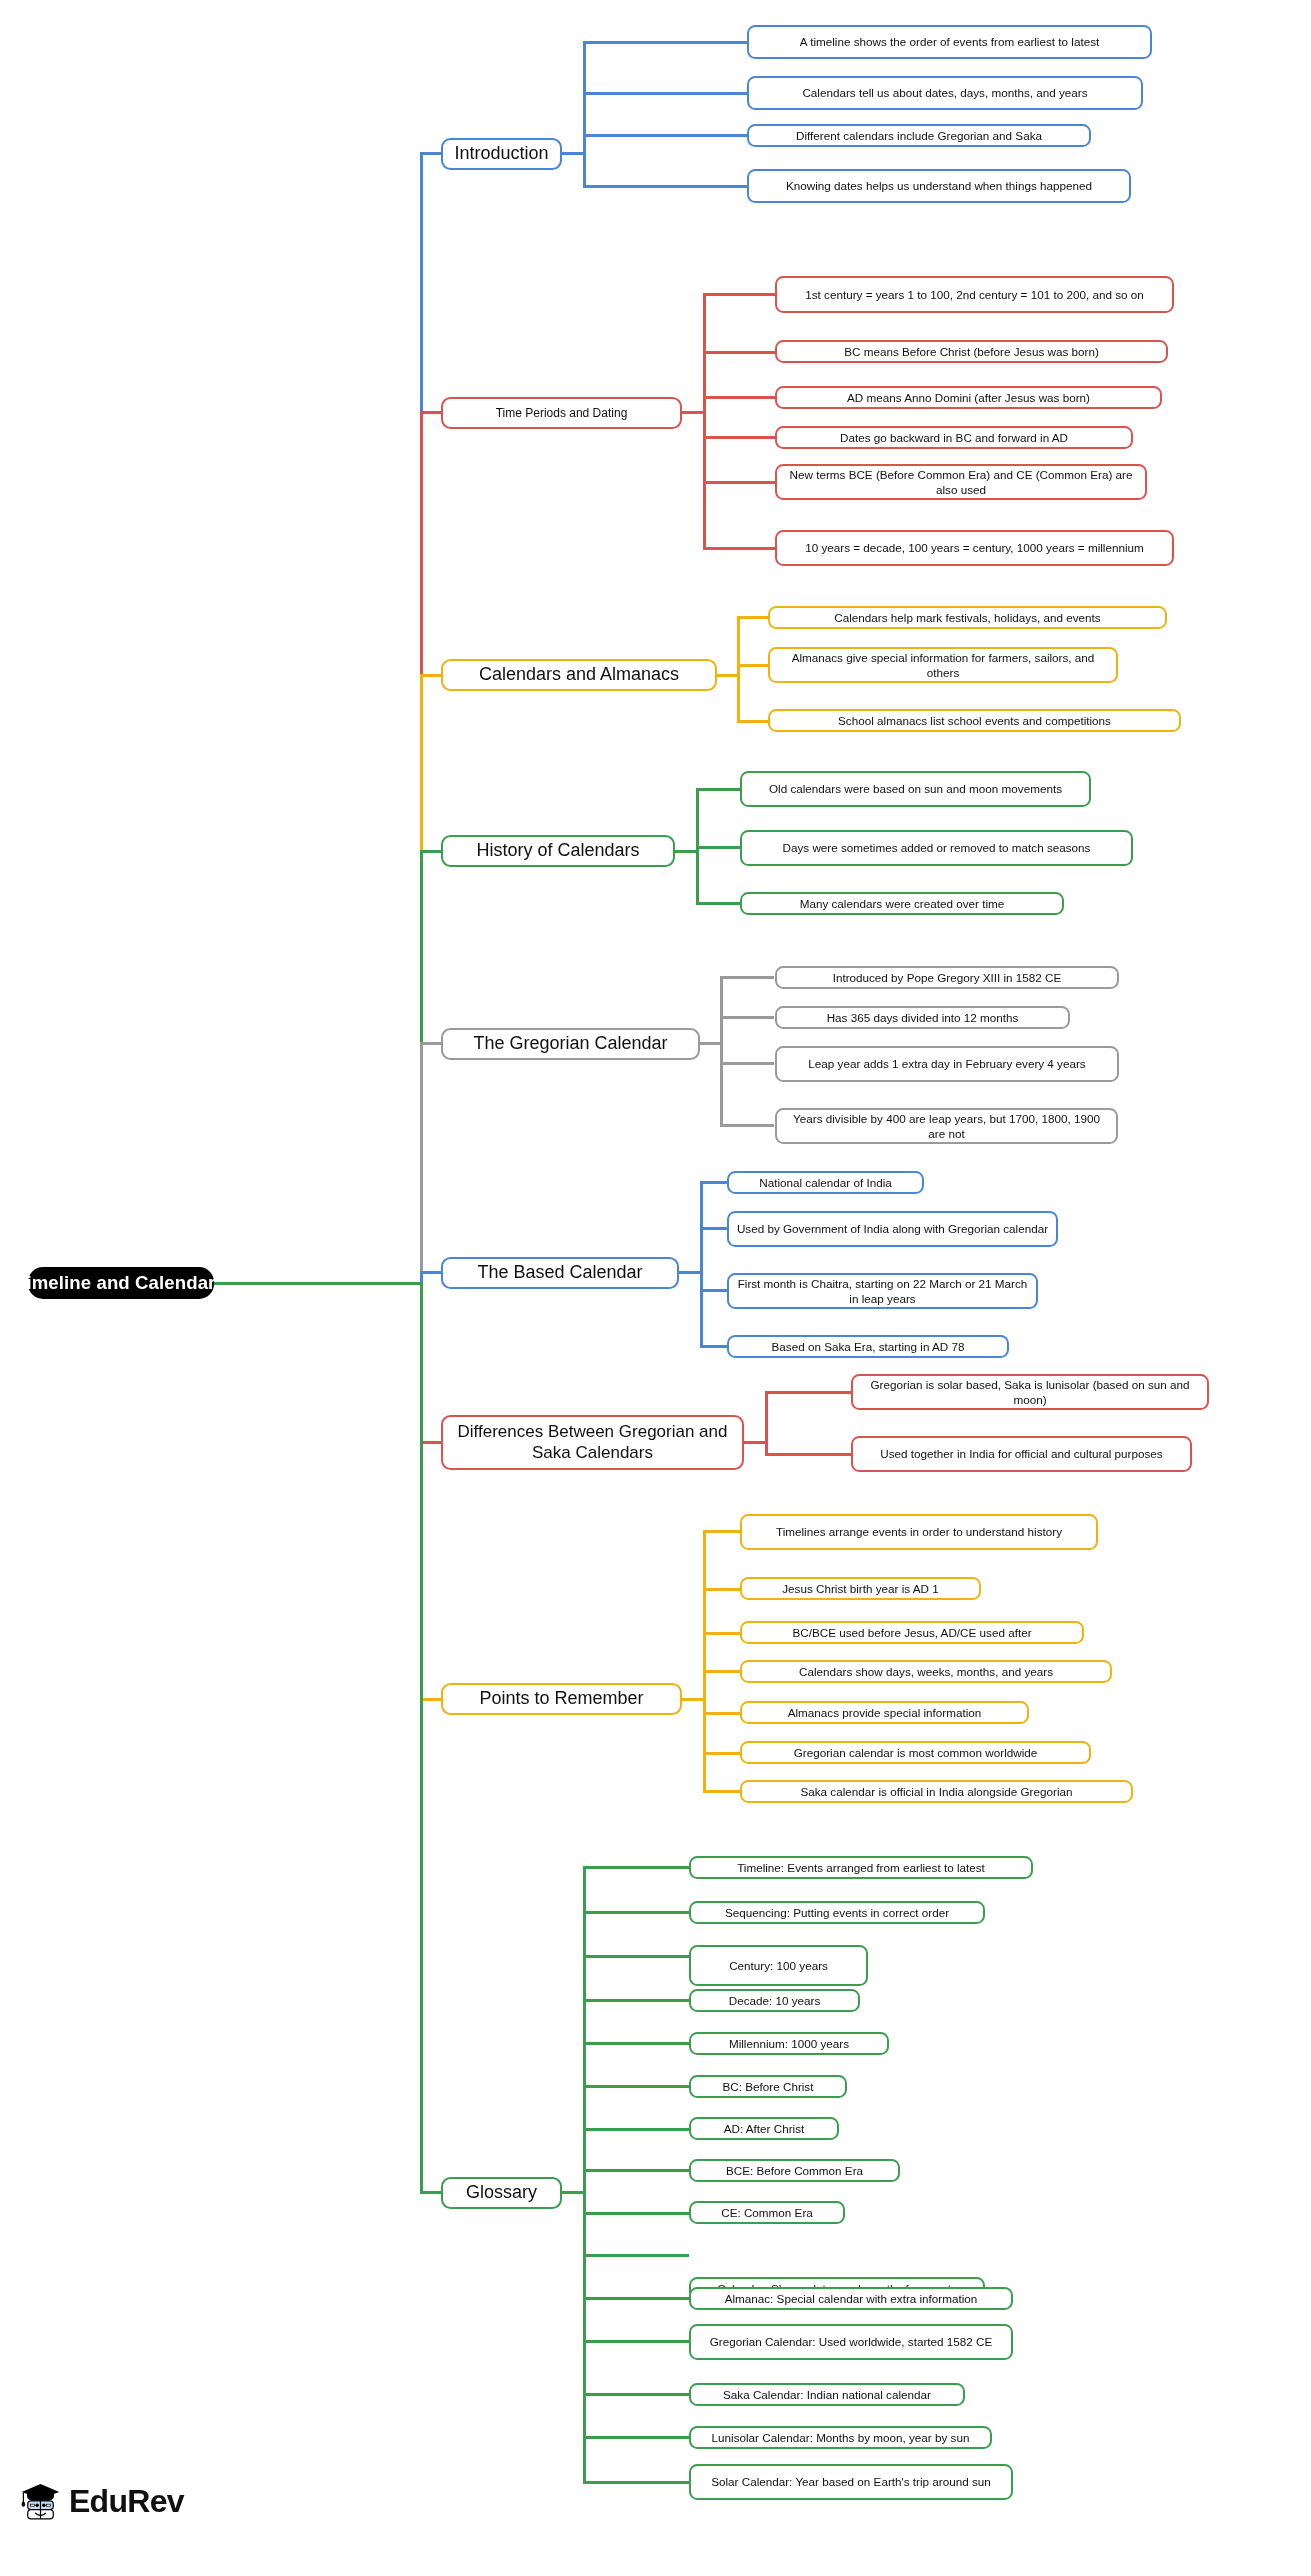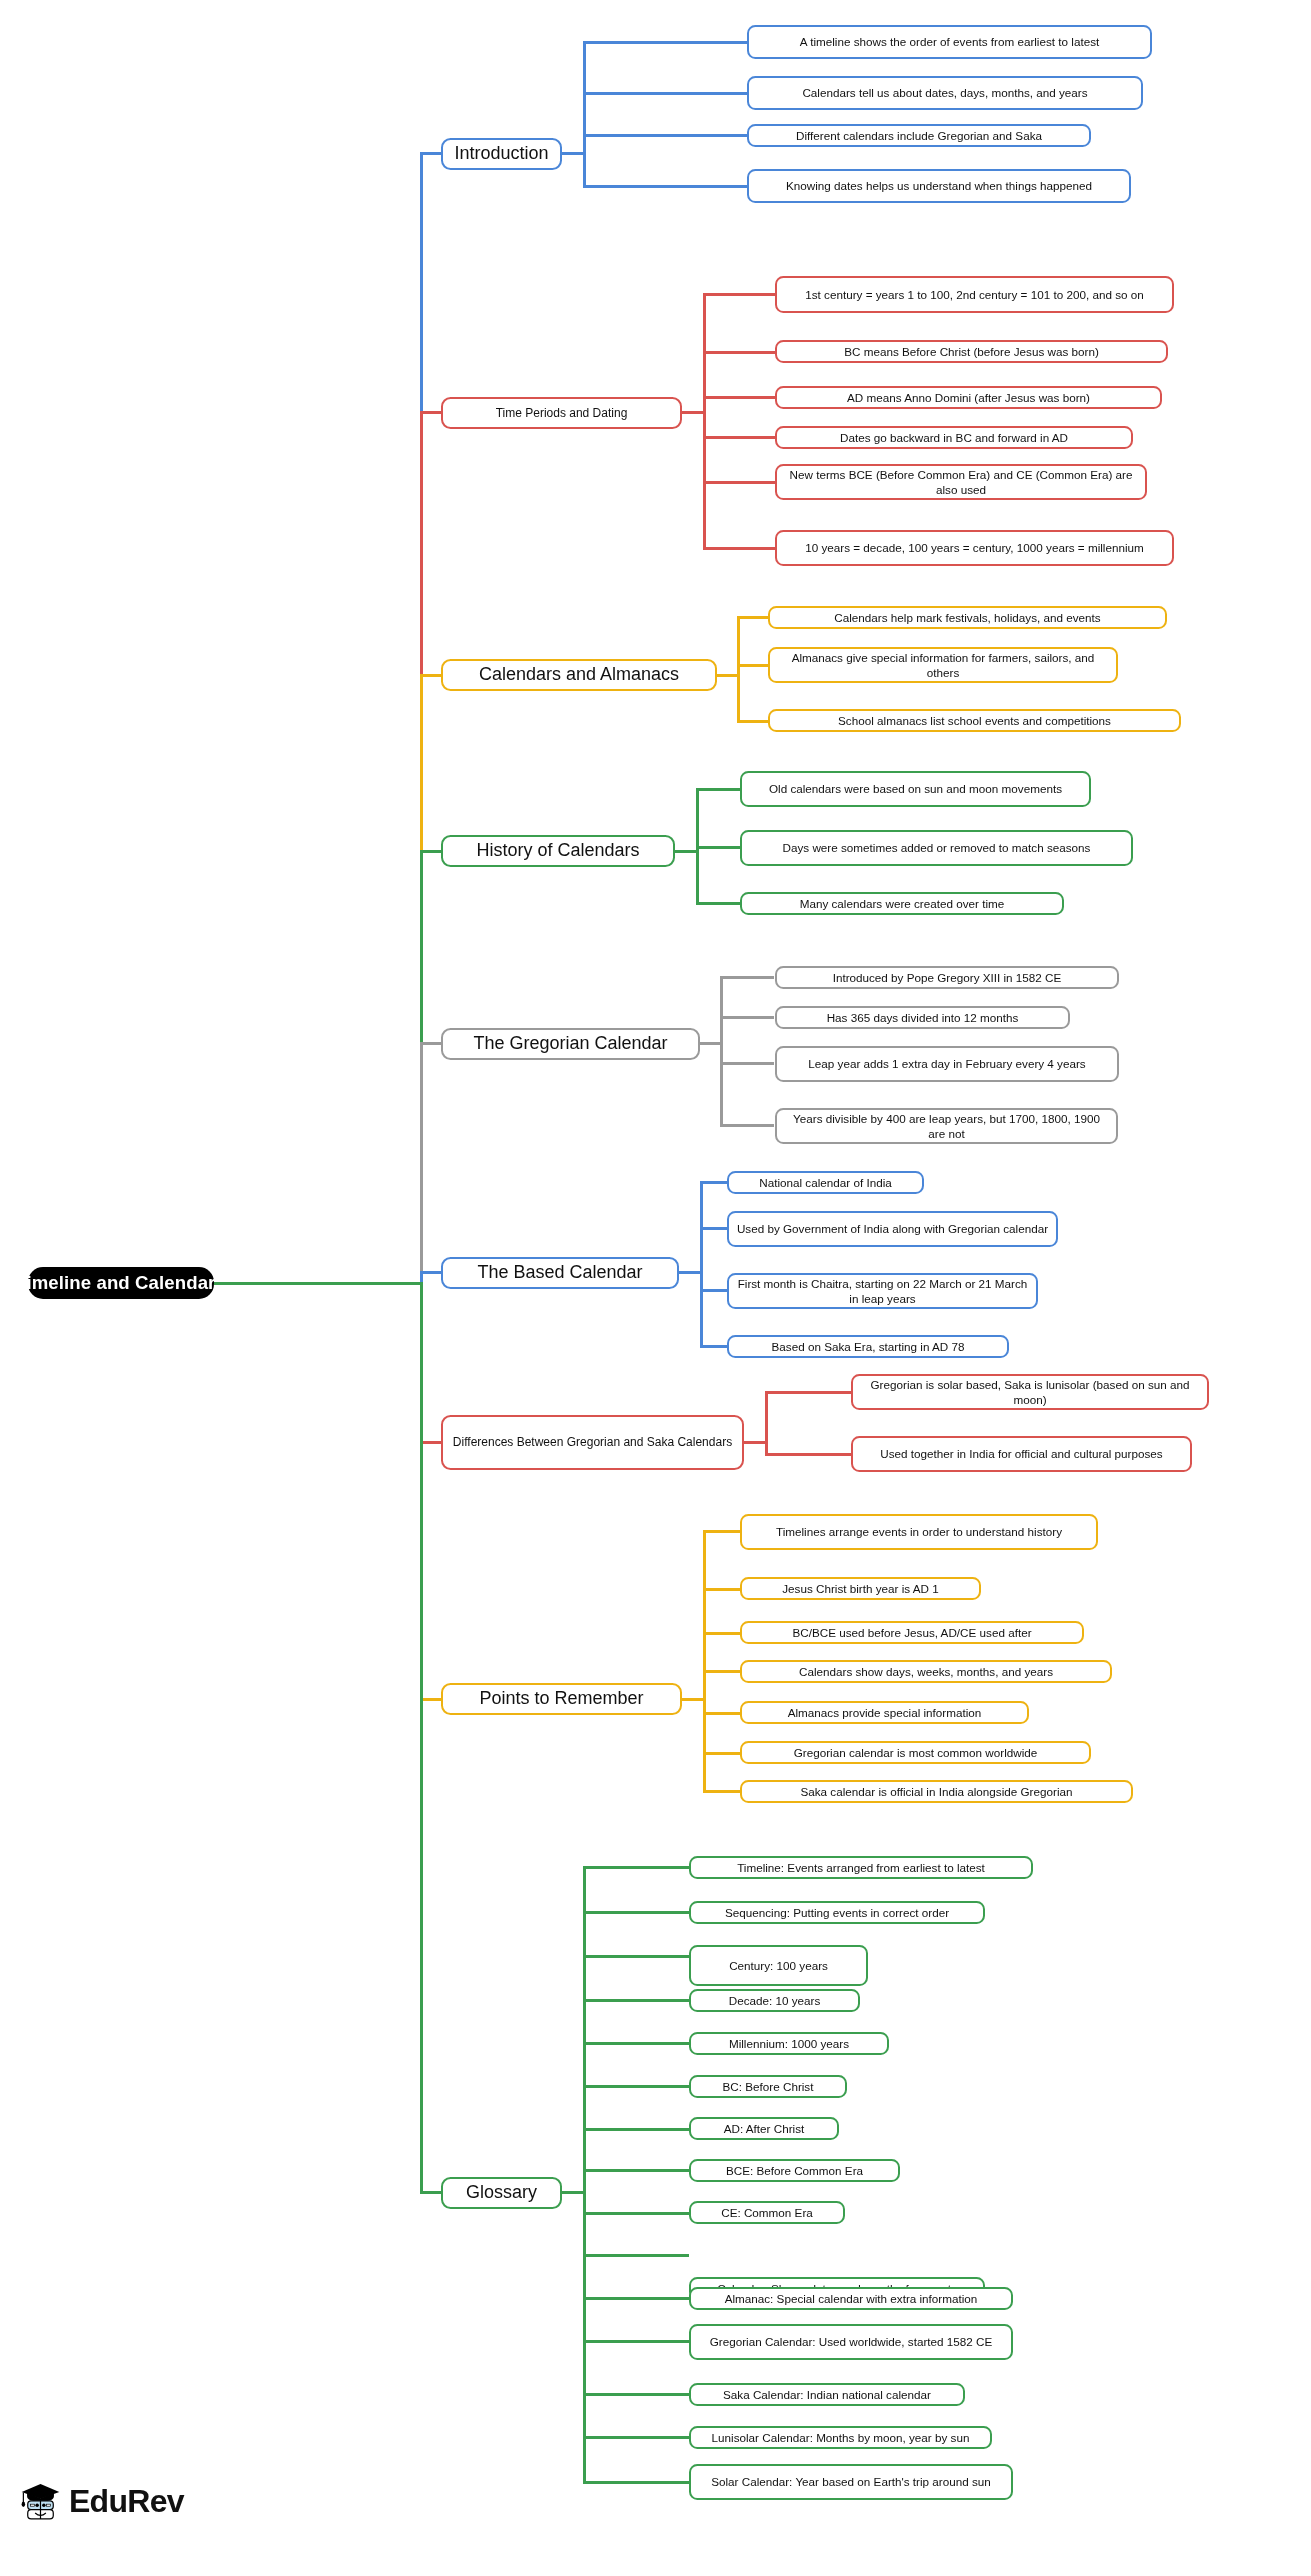--- a/index.html
+++ b/index.html
@@ -218,21 +218,21 @@
       <div class="leaf-node c-blue" style="left: 727px; top: 1273px; width: 311px; height: 36px;">
         <span>First month is Chaitra, starting on 22 March or 21 March in leap years</span>
       </div>
       <div class="conn h b-blue" style="left: 700px; top: 1289px; width: 27px;"></div>
       <div class="leaf-node c-blue" style="left: 727px; top: 1335px; width: 282px; height: 23.4px;">
         <span>Based on Saka Era, starting in AD 78</span>
       </div>
       <div class="conn h b-blue" style="left: 700px; top: 1345px; width: 27px;"></div>
       <div class="conn v b-blue" style="left: 700px; top: 1183px; height: 164px;"></div>
       <div class="conn h b-blue" style="left: 679px; top: 1271px; width: 23.4px;"></div>
-      <div class="branch-node c-red" style="left: 441px; top: 1415px; width: 303px; height: 55px; font-size: 12px;">
+      <div class="branch-node c-red" style="left: 441px; top: 1415px; width: 303px; height: 55px; font-size: 17px;">
         <span>Differences Between Gregorian and Saka Calendars</span>
       </div>
       <div class="conn v b-red" style="left: 420px; top: 1283px; height: 159px;"></div>
       <div class="conn h b-red" style="left: 420px; top: 1441px; width: 20.7px;"></div>
       <div class="conn h b-red" style="left: 214px; top: 1282px; width: 209px;"></div>
       <div class="leaf-node c-red" style="left: 851px; top: 1374px; width: 358px; height: 36px;">
         <span>Gregorian is solar based, Saka is lunisolar (based on sun and moon)</span>
       </div>
       <div class="conn h b-red" style="left: 765px; top: 1391px; width: 86px;"></div>
       <div class="leaf-node c-red" style="left: 851px; top: 1436px; width: 341px; height: 36px;">

